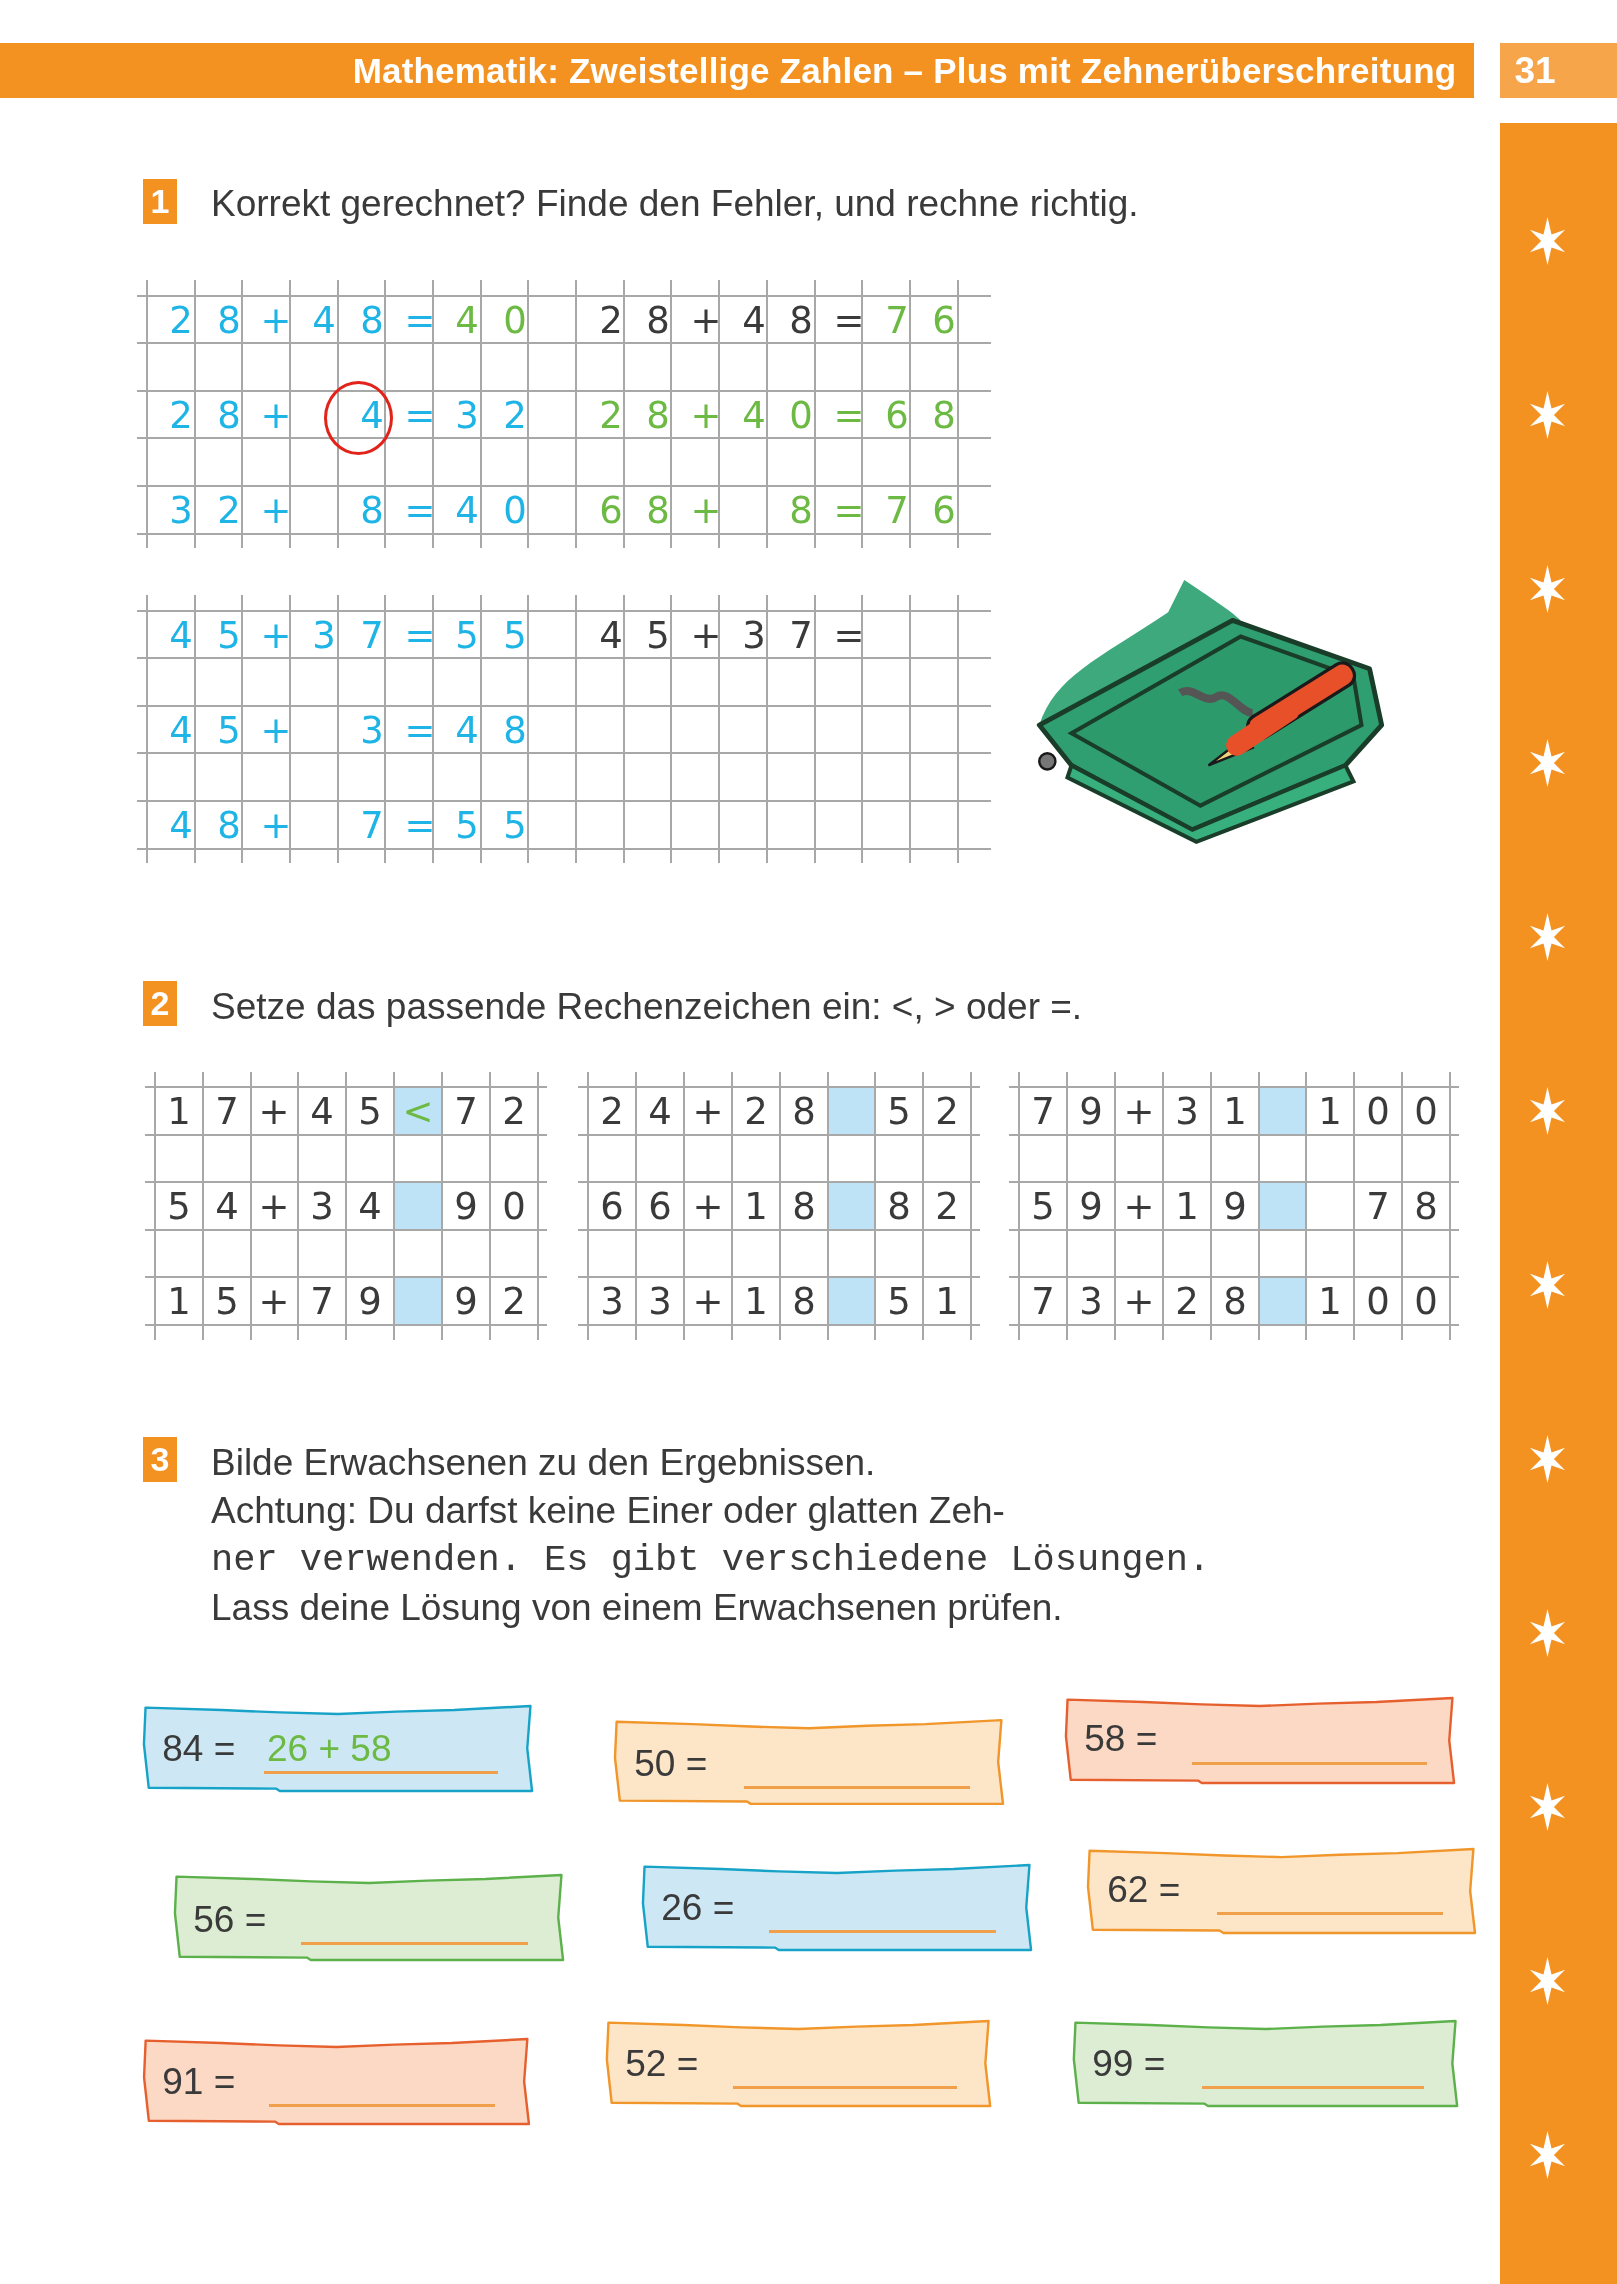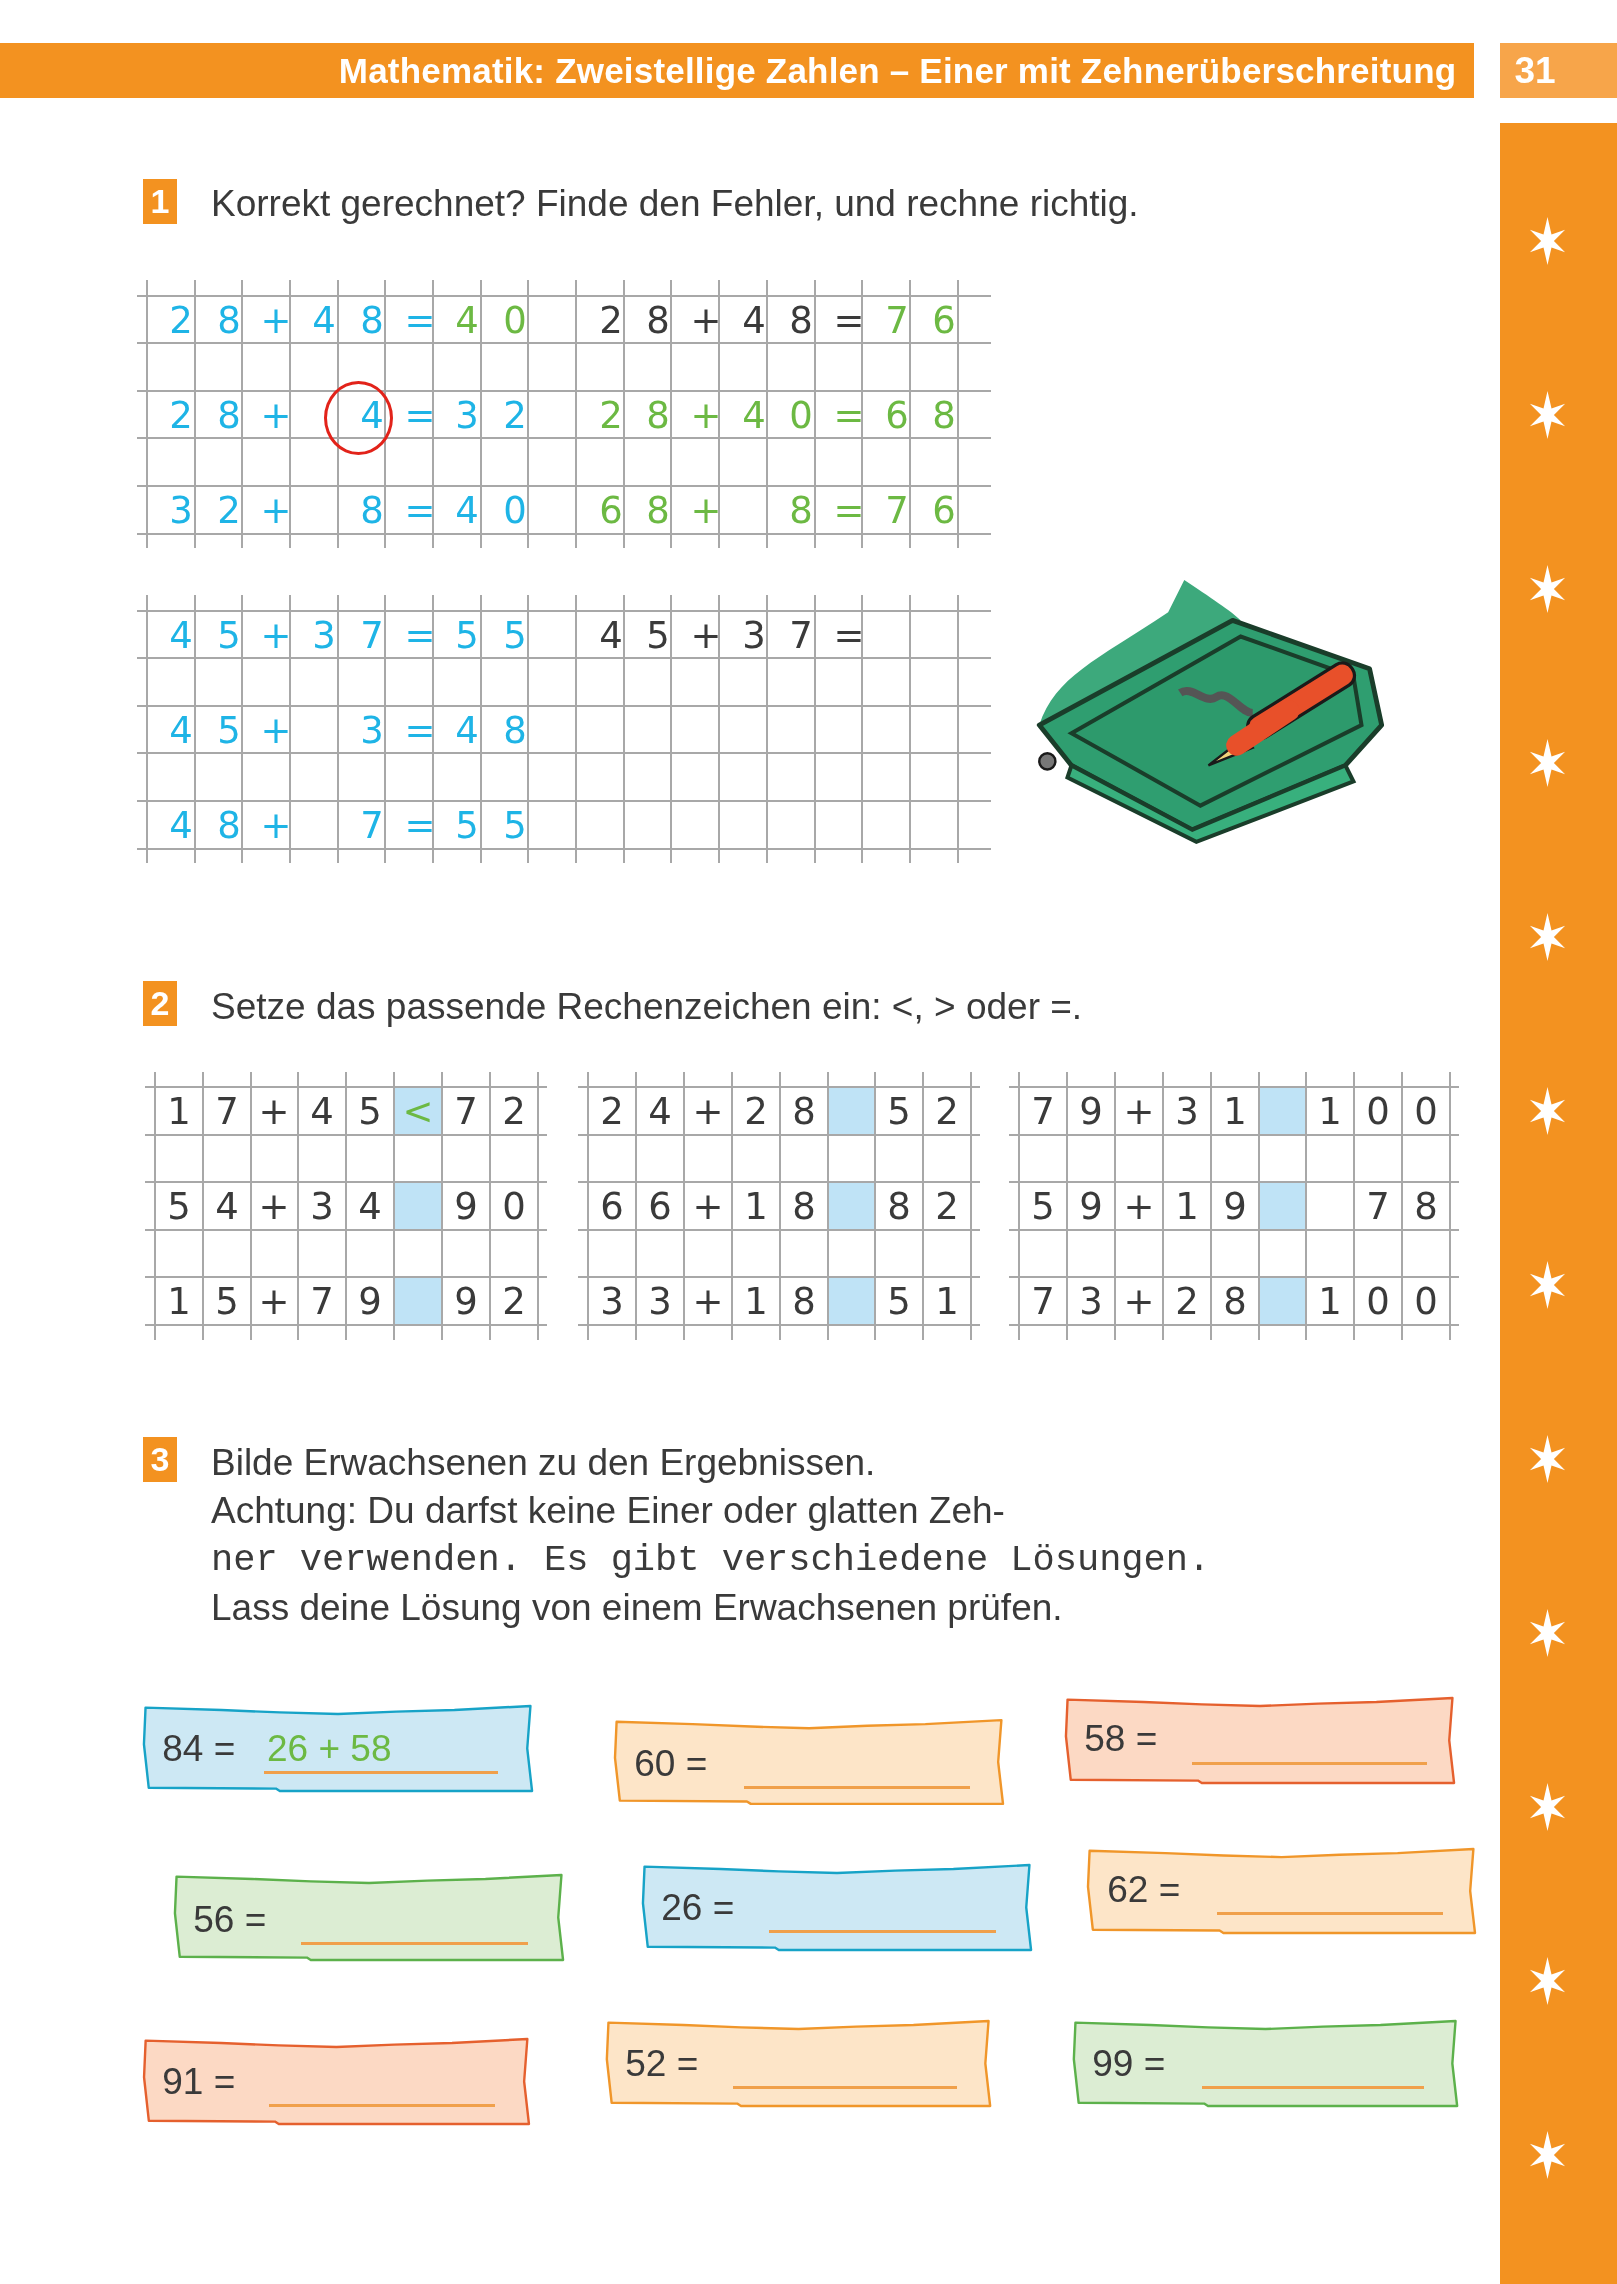--- a/index.html
+++ b/index.html
@@ -43,21 +43,21 @@
     position:absolute; font-size:37px; color:#3a3a3a; white-space:nowrap; line-height:45px;
   }
   .tag .answer { color:#6cb943;text-align:right; }
   .tag .uline { position:absolute; height:3.2px; background:#f0a04b; }
   .pencil-case { position:absolute; left:1023px; top:564px; width:387px; height:290px; }
 </style>
 </head>
 <body>
 
 <div class="header-bar">
-  <span>Mathematik: Zweistellige Zahlen – Einer mit Zehnerüberschreitung</span>
+  <span>Mathematik: Zweistellige Zahlen – Plus mit Zehnerüberschreitung</span>
 </div>
 <div class="page-num">31</div>
 
 <div class="sidebar" id="sidebar">
     <div class="star" style="top: 94px;"><svg width="37" height="48" viewBox="-23 -30 46 60">
         <path d="M0 -30 L5 -8 L22 -14 L8 0 L22 14 L5 8 L0 30 L-5 8 L-22 14 L-8 0 L-22 -14 L-5 -8 Z" fill="#ffffff"></path>
       </svg></div>
     <div class="star" style="top: 268px;"><svg width="37" height="48" viewBox="-23 -30 46 60">
         <path d="M0 -30 L5 -8 L22 -14 L8 0 L22 14 L5 8 L0 30 L-5 8 L-22 14 L-8 0 L-22 -14 L-5 -8 Z" fill="#ffffff"></path>
       </svg></div>
@@ -412,21 +412,21 @@
         <path d="M2 2 L 96.80000000000001 5 L 169.39999999999998 8 L 242 10 L 314.6 7 L 387.20000000000005 5 L 482 0 L 478 53 L 484 106 L 169.39999999999998 106 L 164.56 103 L 6 102 L 0 47.7 Z" fill="#cde8f4" stroke="#17a3c7" stroke-width="3" stroke-linejoin="round"></path>
       </svg>
       <span class="tag-text" style="left: 19.3px; top: 20px;">84 =</span>
       <div class="uline" style="left: 121px; width: 234px; top: 65px;"></div>
       <span class="tag-text answer" style="left: 124px; top: 20px;">26 + 58</span>
     </div>
     <div class="tag" style="left: 615px; top: 1720px; width: 388px; height: 84px;">
       <svg width="388" height="84" viewBox="0 0 482 104">
         <path d="M2 2 L 96.4 5 L 168.7 8 L 241 10 L 313.3 7 L 385.6 5 L 480 0 L 476 52 L 482 104 L 168.7 104 L 163.88000000000002 101 L 6 100 L 0 46.800000000000004 Z" fill="#fde5c8" stroke="#f0962a" stroke-width="3" stroke-linejoin="round"></path>
       </svg>
-      <span class="tag-text" style="left: 19.3px; top: 21px;">60 =</span>
+      <span class="tag-text" style="left: 19.3px; top: 21px;">50 =</span>
       <div class="uline" style="left: 129px; width: 226px; top: 66px;"></div>
       <span class="tag-text answer" style="left: 132px; top: 21px;"></span>
     </div>
     <div class="tag" style="left: 1065px; top: 1698px; width: 390px; height: 85px;">
       <svg width="390" height="85" viewBox="0 0 484 106">
         <path d="M2 2 L 96.80000000000001 5 L 169.39999999999998 8 L 242 10 L 314.6 7 L 387.20000000000005 5 L 482 0 L 478 53 L 484 106 L 169.39999999999998 106 L 164.56 103 L 6 102 L 0 47.7 Z" fill="#fcd9c4" stroke="#e5602e" stroke-width="3" stroke-linejoin="round"></path>
       </svg>
       <span class="tag-text" style="left: 19.3px; top: 18.4px;">58 =</span>
       <div class="uline" style="left: 127px; width: 235px; top: 64px;"></div>
       <span class="tag-text answer" style="left: 131px; top: 18.4px;"></span>

